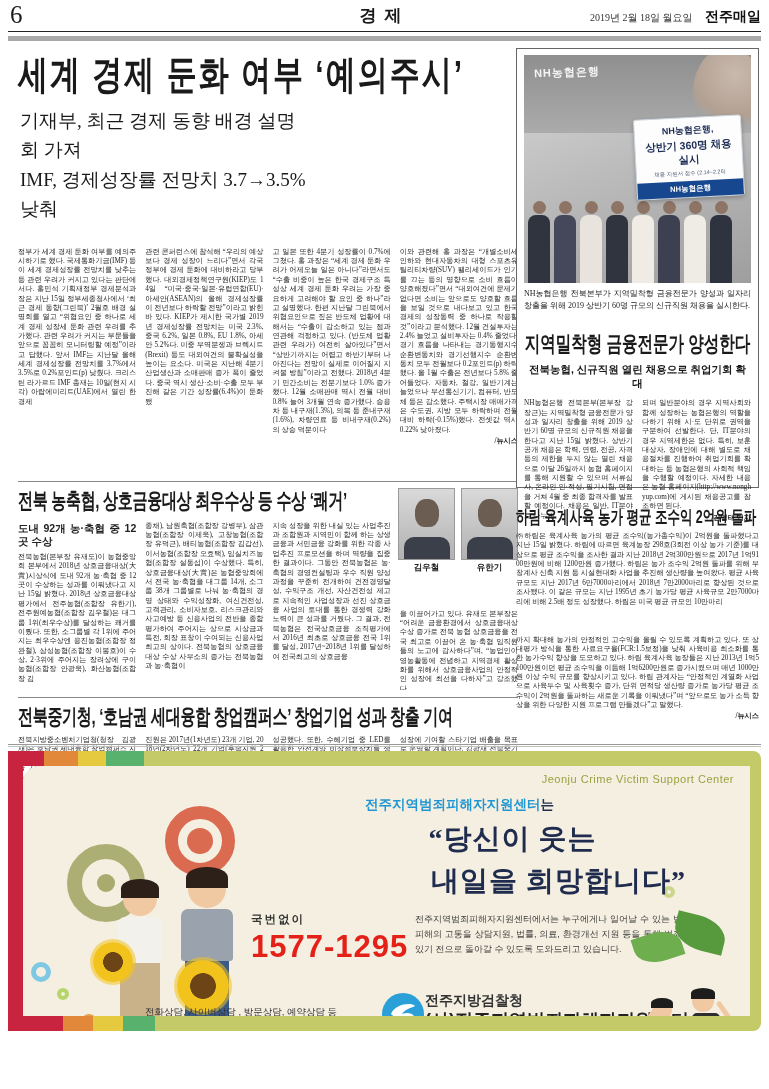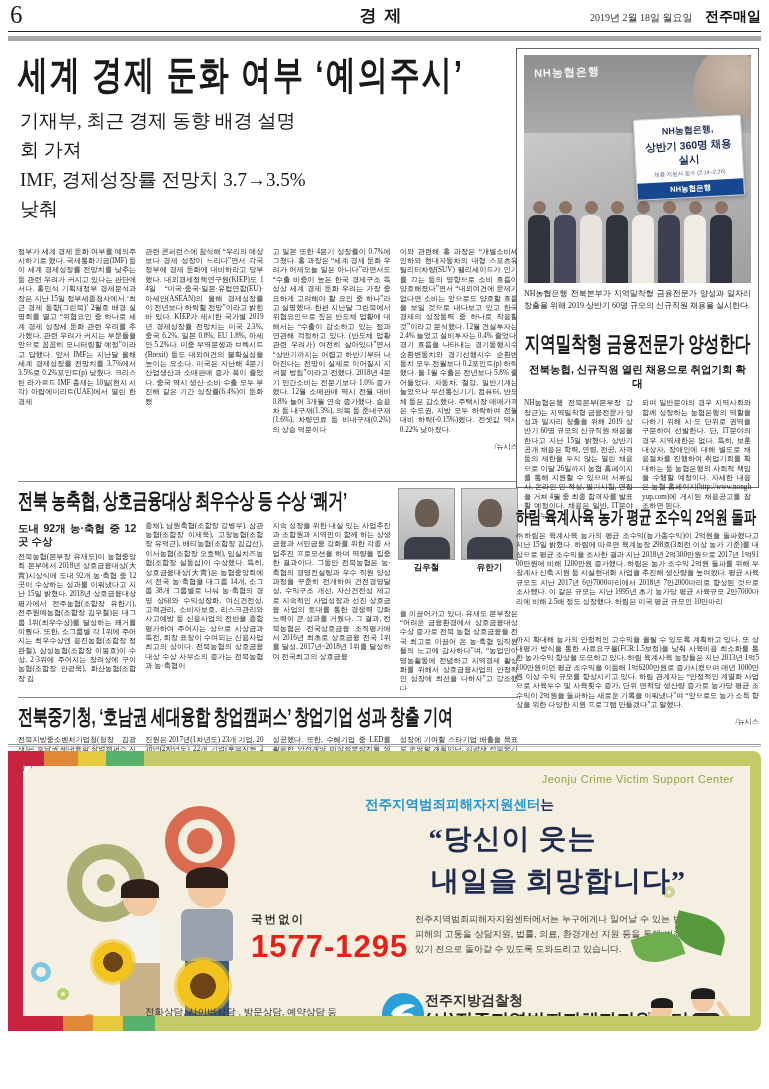--- a/index.html
+++ b/index.html
@@ -16,21 +16,21 @@
 
   
   .content { position:absolute; top:48px; left:10px; width:749px; height:694px; }
   .left-zone { position:absolute; left:8px; top:0; width:500px; }
   .right-zone { position:absolute; right:0; top:0; width:243px; }
 
   .cond { display:inline-block; transform-origin:left top; font-family:"Liberation Sans", sans-serif; font-weight:bold; }
 
   .bodycols { display:flex; gap:9px; overflow:hidden; }
   .bcol { flex:1; font-size:7.2px; line-height:1.3; text-align:justify; word-break:break-all; color:#222; overflow:hidden; }
-  .byline { display:block; text-align:right; font-weight:normal; margin-top:8px; }
+  .byline { display:block; text-align:right; font-weight:bold; margin-top:2px; }
   .subhead-inline { font-weight:bold; font-size:10.5px; line-height:1.25; margin-bottom:5px; font-family:"Liberation Sans", sans-serif; }
 
   
   .a1-headline { height:46px; overflow:visible; }
   .a1-headline .cond { font-size:30px; transform:scaleY(1.32); letter-spacing:2px; }
   .a1-subheads { margin:12px 0 24px 2px; width:58%; font-size:19px; font-weight:normal; line-height:1.55; }
   .a1 .bodycols { height:226px; }
 
   .lrule { border:0; border-top:1px solid #8a8a8a; margin:7px 0 6px; }
 

